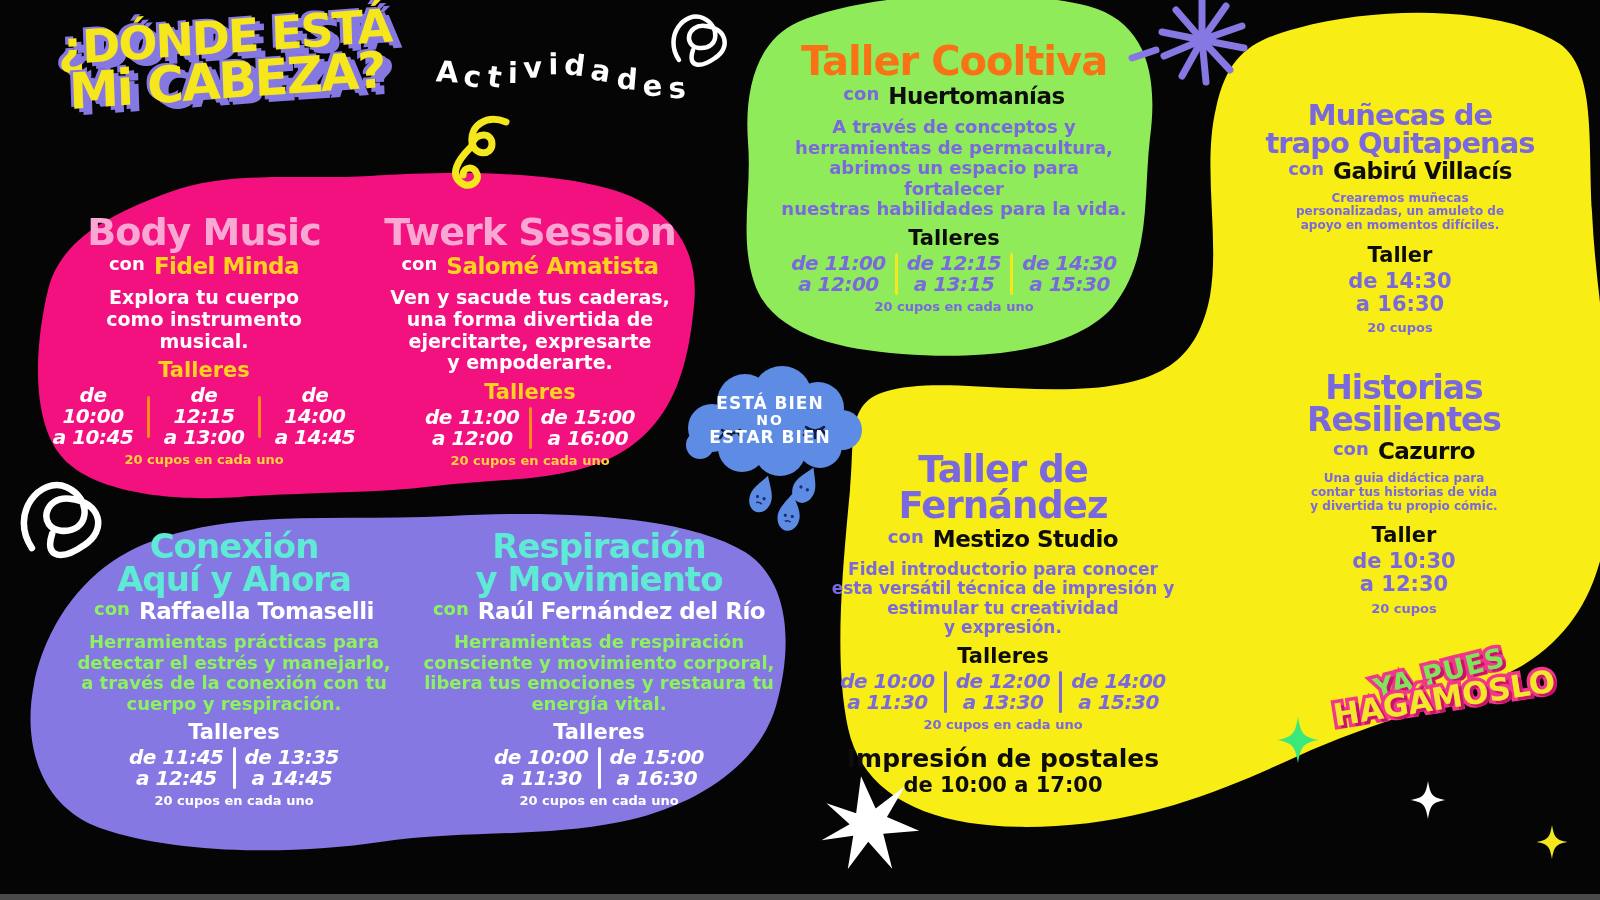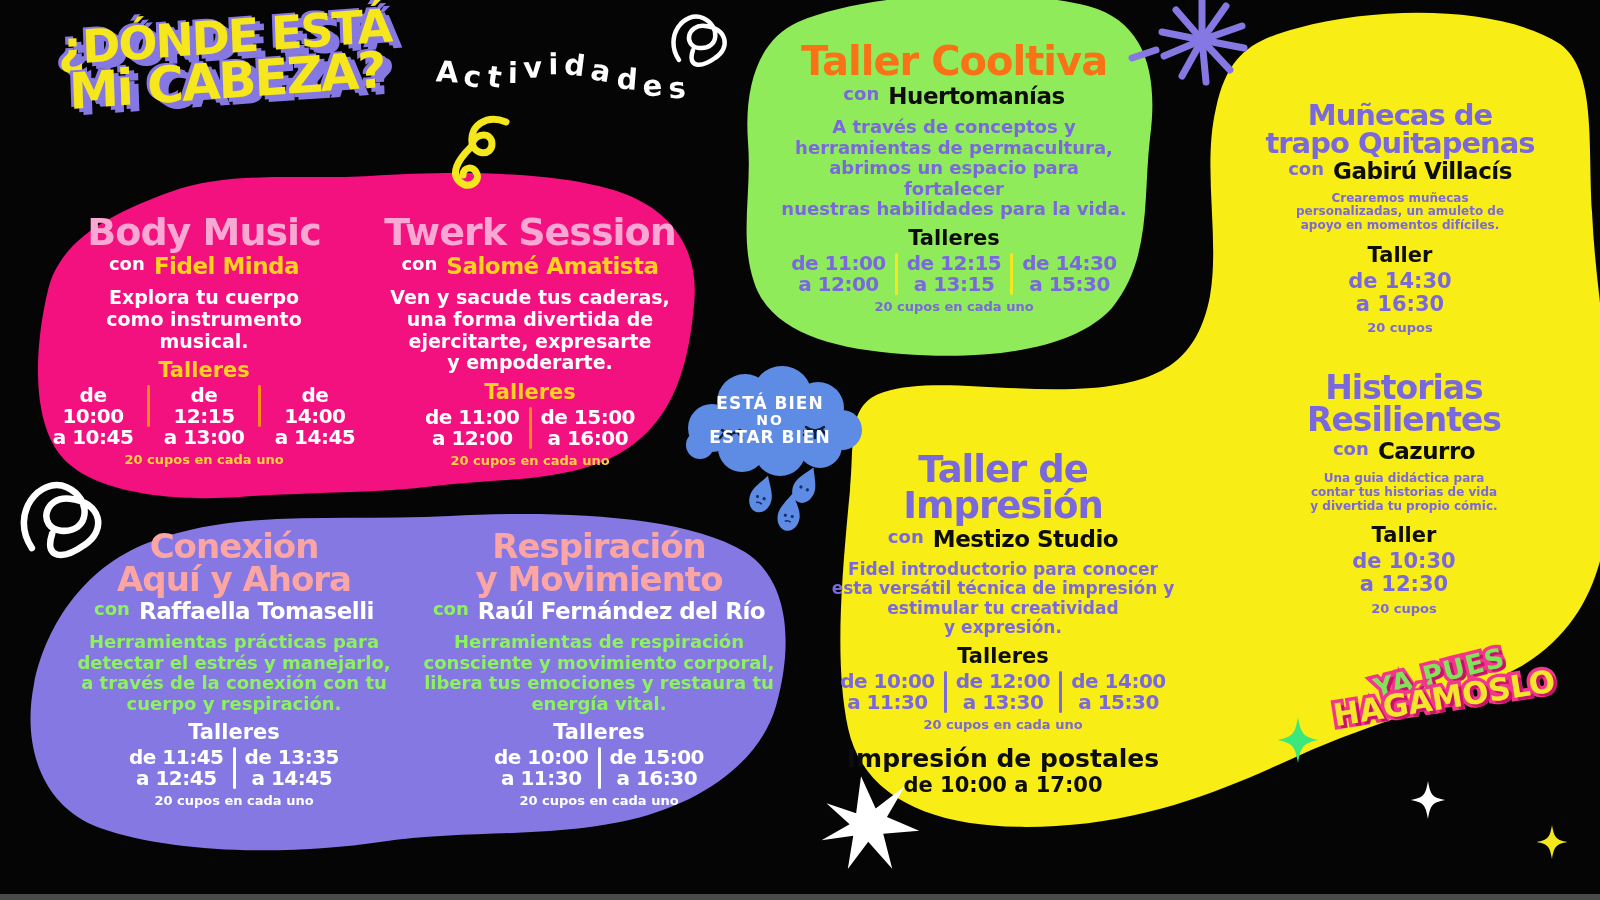--- a/index.html
+++ b/index.html
@@ -20,21 +20,21 @@
 
   
   .ws{position:absolute;z-index:2;text-align:center;}
   .w-title{margin:0;font-weight:800;line-height:.96;letter-spacing:-1px;}
   .w-title span{display:block;}
   .con-line{margin:5px 0 0;line-height:1;}
   .con{font-size:18px;font-weight:800;vertical-align:4px;margin-right:4px;}
   .fac{font-size:23px;font-weight:800;letter-spacing:-.5px;}
   .desc{margin:9px 0 2px;font-weight:700;white-space:pre-line;line-height:1.14;}
   .sched-label{margin:6px 0 3px;font-weight:800;font-size:21px;}
-  .schedule{display:flex;justify-content:center;align-items:flex-start;gap:9px;}
+  .schedule{display:flex;justify-content:center;align-items:center;gap:9px;font-style:italic;}
   .slot{font-size:20px;font-weight:800;line-height:1.05;letter-spacing:-.5px;}
   .slot span{display:block;}
   .sep{width:3px;height:42px;border-radius:2px;}
   .single-time{font-size:21px;font-weight:800;line-height:1.1;}
   .single-time span{display:block;}
   .capacity{margin:4px 0 0;font-weight:700;font-size:13px;}
   .extra-title{margin:12px 0 0;font-size:25px;font-weight:800;color:#0d0d0d;}
   .extra-time{margin:0;font-size:21px;font-weight:800;color:#0d0d0d;}
 
   
@@ -59,21 +59,21 @@
   .on-yellow .w-title{color:#7A68DF}
   .on-yellow .con{color:#7A68DF}
   .on-yellow .fac{color:#0d0d0d}
   .on-yellow .desc{color:#7A68DF;font-size:12px}
   .on-yellow .sched-label{color:#0d0d0d}
   .on-yellow .slot{color:#7A68DF}
   .on-yellow .sep{background:#7A68DF}
   .on-yellow .capacity{color:#7A68DF}
   .on-yellow .single-time{color:#7A68DF}
 
-  .on-purple .w-title{color:#fca5a5}
+  .on-purple .w-title{color:#5eead4}
   .on-purple .con{color:#8DF25F}
   .on-purple .fac{color:#fff}
   .on-purple .desc{color:#8DF25F;font-size:18px}
   .on-purple .sched-label{color:#fff}
   .on-purple .slot{color:#fff}
   .on-purple .sep{background:#fff}
   .on-purple .capacity{color:#fff}
 
   
   .cloud-text{position:absolute;left:688px;top:394px;width:164px;z-index:2;text-align:center;
@@ -307,21 +307,21 @@
     <div class="single-time">
       <span>de 10:30</span>
       <span>a 12:30</span>
     </div>
     <p class="capacity">20 cupos</p>
   </section>
 
   <section class="ws on-yellow" style="left:816px;top:412px;width:374px;margin-top:40px;">
     <h2 class="w-title" style="font-size:37px">
       <span>Taller de</span>
-      <span>Impresión</span>
+      <span>Fernández</span>
     </h2>
     <p class="con-line">
       <span class="con">con</span>
       <span class="fac">Mestizo Studio</span>
     </p>
     <p class="desc" style="font-size:17px">Fidel introductorio para conocer
 esta versátil técnica de impresión y
 estimular tu creatividad
 y expresión.</p>
     <p class="sched-label">Talleres</p>

